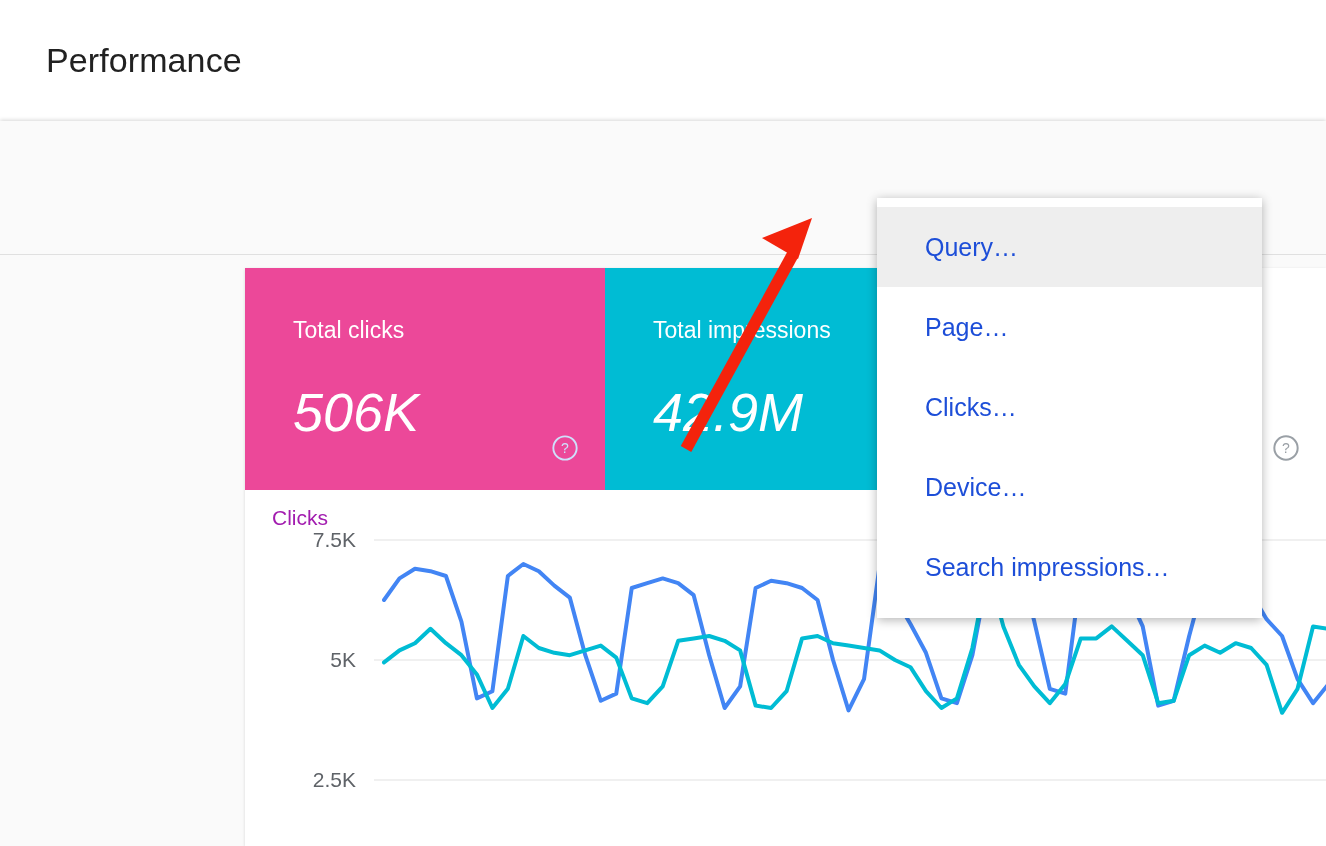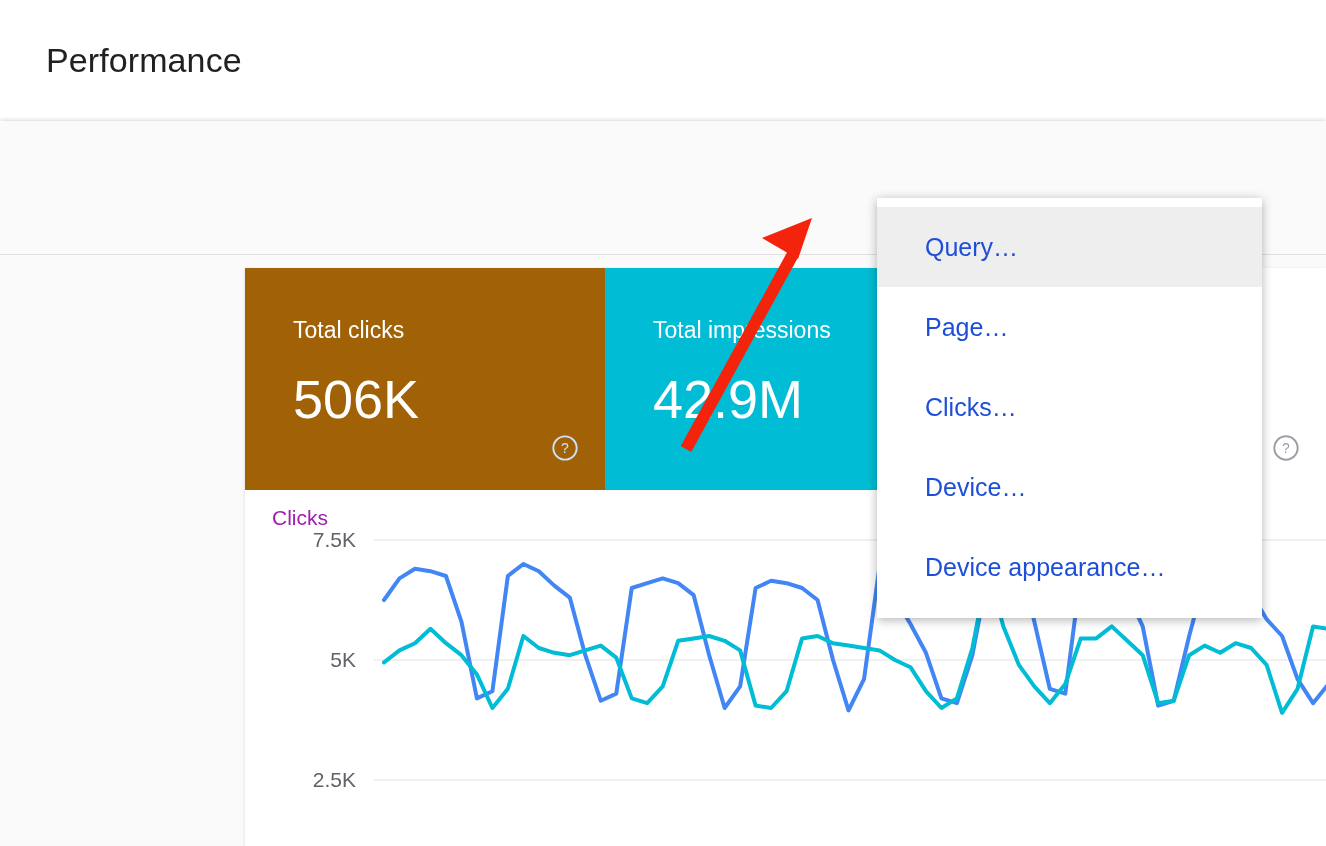--- a/index.html
+++ b/index.html
@@ -161,35 +161,36 @@
     height: 222px;
     width: 100%;
   }
   .metric-tile {
     position: relative;
     flex: 1 1 0;
     box-sizing: border-box;
     padding: 48px 0 0 48px;
     overflow: hidden;
   }
-  .metric-tile.selected-clicks { background: #a16207; }
+  .metric-tile.selected-clicks { background: #ec4899; }
   .metric-tile.selected-impr { background: #00bcd4; }
   .metric-tile.unselected { background: #ffffff; border-left: 1px solid #e8eaed; }
   .metric-name {
     font-size: 23px;
     font-weight: 400;
     line-height: 28px;
     white-space: nowrap;
   }
   .metric-value {
-    margin-top: 24px;
+    margin-top: 37px;
     font-size: 54px;
     font-weight: 400;
     line-height: 62px;
     white-space: nowrap;
+    font-style: italic;
   }
   .selected-clicks .metric-name, .selected-clicks .metric-value,
   .selected-impr .metric-name, .selected-impr .metric-value {
     color: #ffffff;
   }
   .unselected .metric-name, .unselected .metric-value { color: #5f6368; }
 
   .help-icon {
     position: absolute;
     right: 26px;
@@ -371,21 +372,21 @@
     <div class="menu-item">
       <span>Page…</span>
     </div>
     <div class="menu-item">
       <span>Clicks…</span>
     </div>
     <div class="menu-item">
       <span>Device…</span>
     </div>
     <div class="menu-item">
-      <span>Device appearance…</span>
+      <span>Search impressions…</span>
     </div>
   </div>
 
   <svg class="arrow-overlay" viewBox="0 0 1326 846">
     <g id="annot-arrow-group">
       <line id="annot-shaft" x1="686" y1="449" x2="793" y2="254" stroke="#F4230C" stroke-width="12" stroke-linecap="butt"></line>
       <polygon id="annot-head" points="812,218 762,238 798,259" fill="#F4230C"></polygon>
     </g>
   </svg>
 

